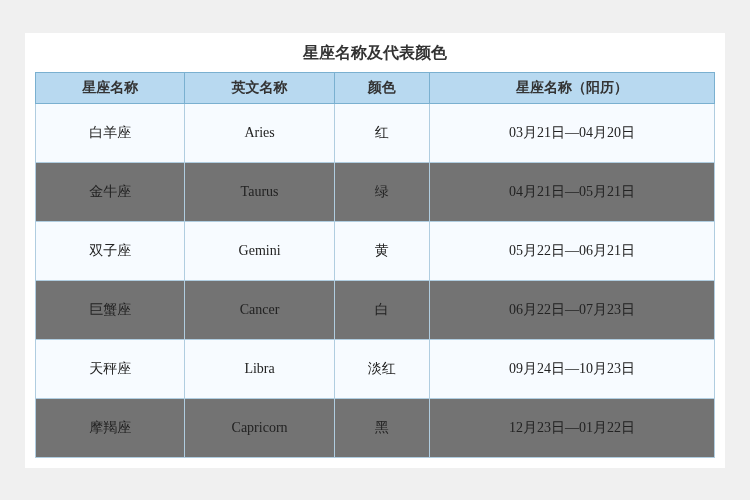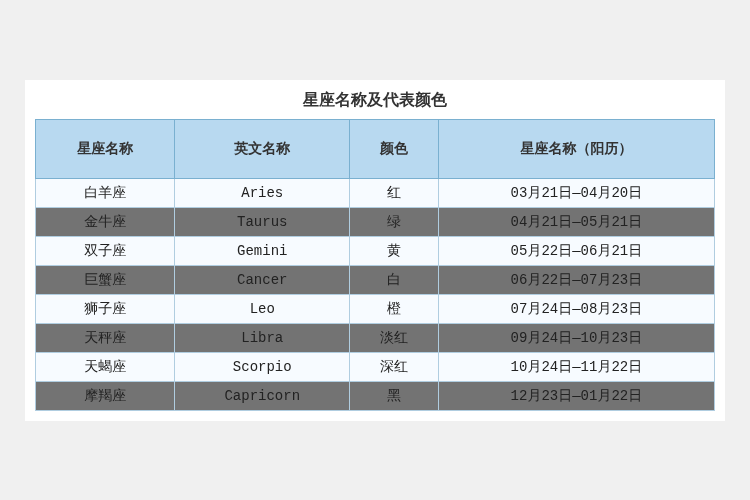--- a/index.html
+++ b/index.html
@@ -27,39 +27,38 @@
     }
     table {
       width: 100%;
       border-collapse: collapse;
     }
     thead tr {
       background-color: #b8d9f0;
     }
     thead th {
       border: 1px solid #7ab0d0;
-      padding: 20px 10px;
+      padding: 6px 10px;
       text-align: center;
       font-weight: bold;
       color: #333;
       font-size: 14px;
     }
     tbody tr {
       background-color: #737373;
     }
     tbody tr:nth-child(odd) {
       background-color: #f7fbff;
     }
     tbody td {
       border: 1px solid #b0cde0;
-      padding: 5px 10px;
+      padding: 20px 10px;
       text-align: center;
       color: #222;
       font-size: 14px;
-      font-family: Liberation Mono, monospace;
     }
   </style>
 </head>
 <body>
 
 <div class="container">
   <div class="title">星座名称及代表颜色</div>
   <table>
     <thead>
       <tr>
@@ -88,36 +87,24 @@
           <td>黄</td>
           <td>05月22日—06月21日</td>
         </tr>
         <tr>
           <td>巨蟹座</td>
           <td>Cancer</td>
           <td>白</td>
           <td>06月22日—07月23日</td>
         </tr>
         <tr>
-          <td>狮子座</td>
-          <td>Leo</td>
-          <td>橙</td>
-          <td>07月24日—08月23日</td>
-        </tr>
-        <tr>
           <td>天秤座</td>
           <td>Libra</td>
           <td>淡红</td>
           <td>09月24日—10月23日</td>
-        </tr>
-        <tr>
-          <td>天蝎座</td>
-          <td>Scorpio</td>
-          <td>深红</td>
-          <td>10月24日—11月22日</td>
         </tr>
         <tr>
           <td>摩羯座</td>
           <td>Capricorn</td>
           <td>黑</td>
           <td>12月23日—01月22日</td>
         </tr>
       </tbody>
   </table>
 </div>

